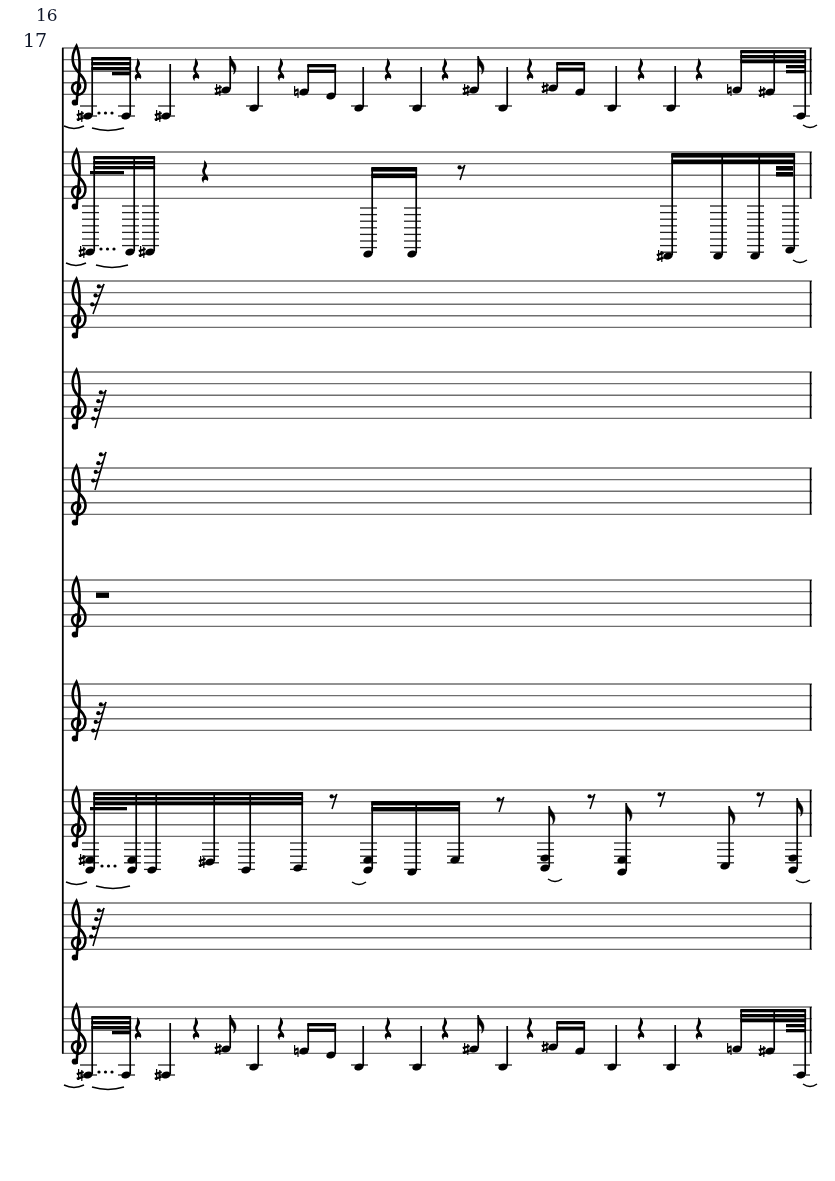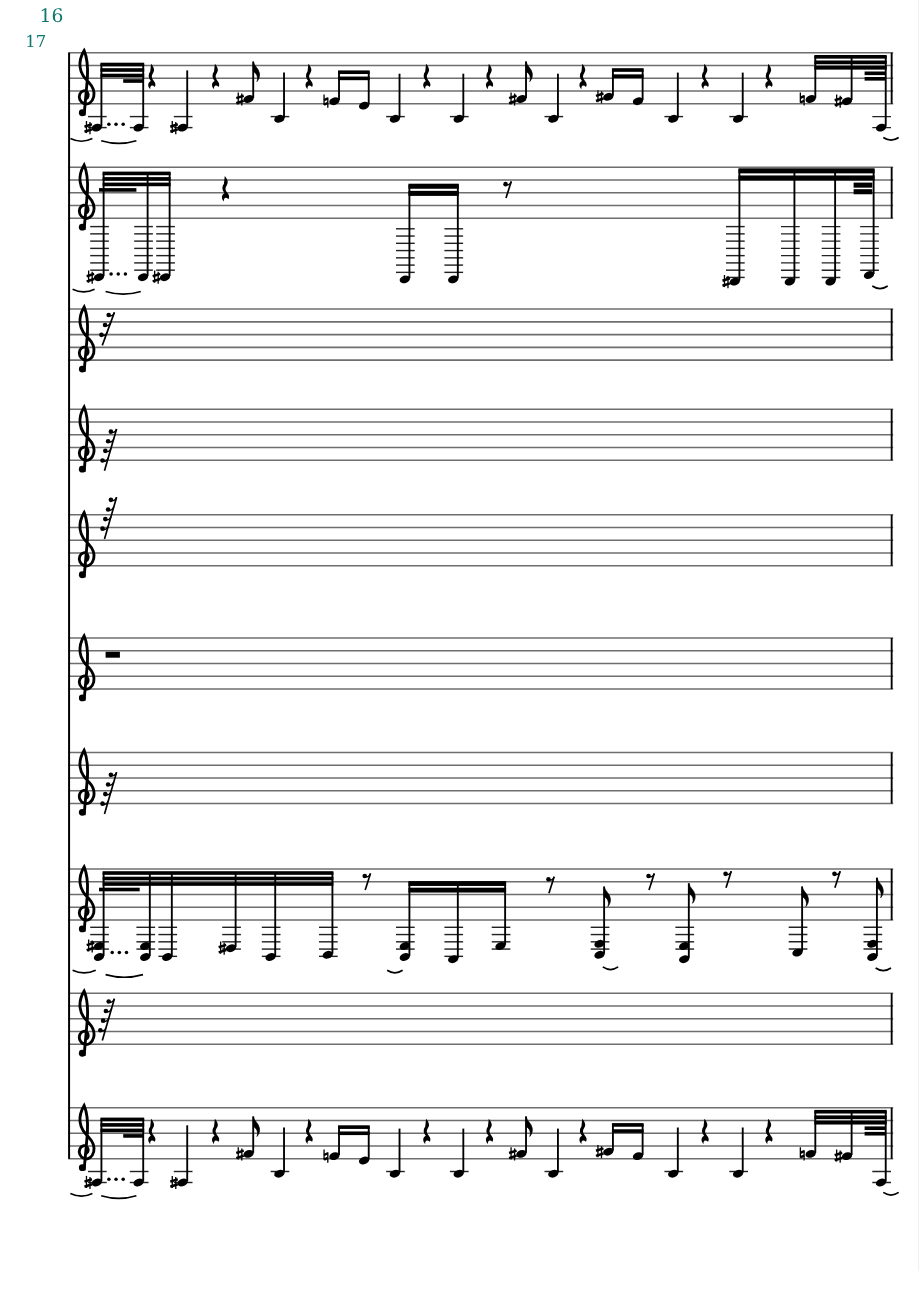--- a/index.html
+++ b/index.html
@@ -1,20 +1,20 @@
 <!DOCTYPE html>
 <html><head>
 <meta charset="utf-8">
 <style>
   html,body{margin:0;padding:0;background:#e8e8e8;}
   #page{position:relative;width:835px;height:1181px;background:#ffffff;overflow:hidden;
         font-family:"DejaVu Serif", serif;}
-  .num{position:absolute;color:#0f766e;line-height:1;}
+  .num{position:absolute;color:#0f172a;line-height:1;}
   #page-number{left:36px;top:7px;font-size:17px;}
-  #bar-number{left:23px;top:31px;font-size:15px;}
+  #bar-number{left:23px;top:31px;font-size:19px;}
   svg{position:absolute;left:0;top:0;}
 </style>
 </head>
 <body>
 
 <div id="page">
   <div class="num" id="page-number">16</div>
   <div class="num" id="bar-number">17</div>
   <svg id="score" width="835" height="1181" viewBox="0 0 835 1181" xmlns="http://www.w3.org/2000/svg">
       <g>

